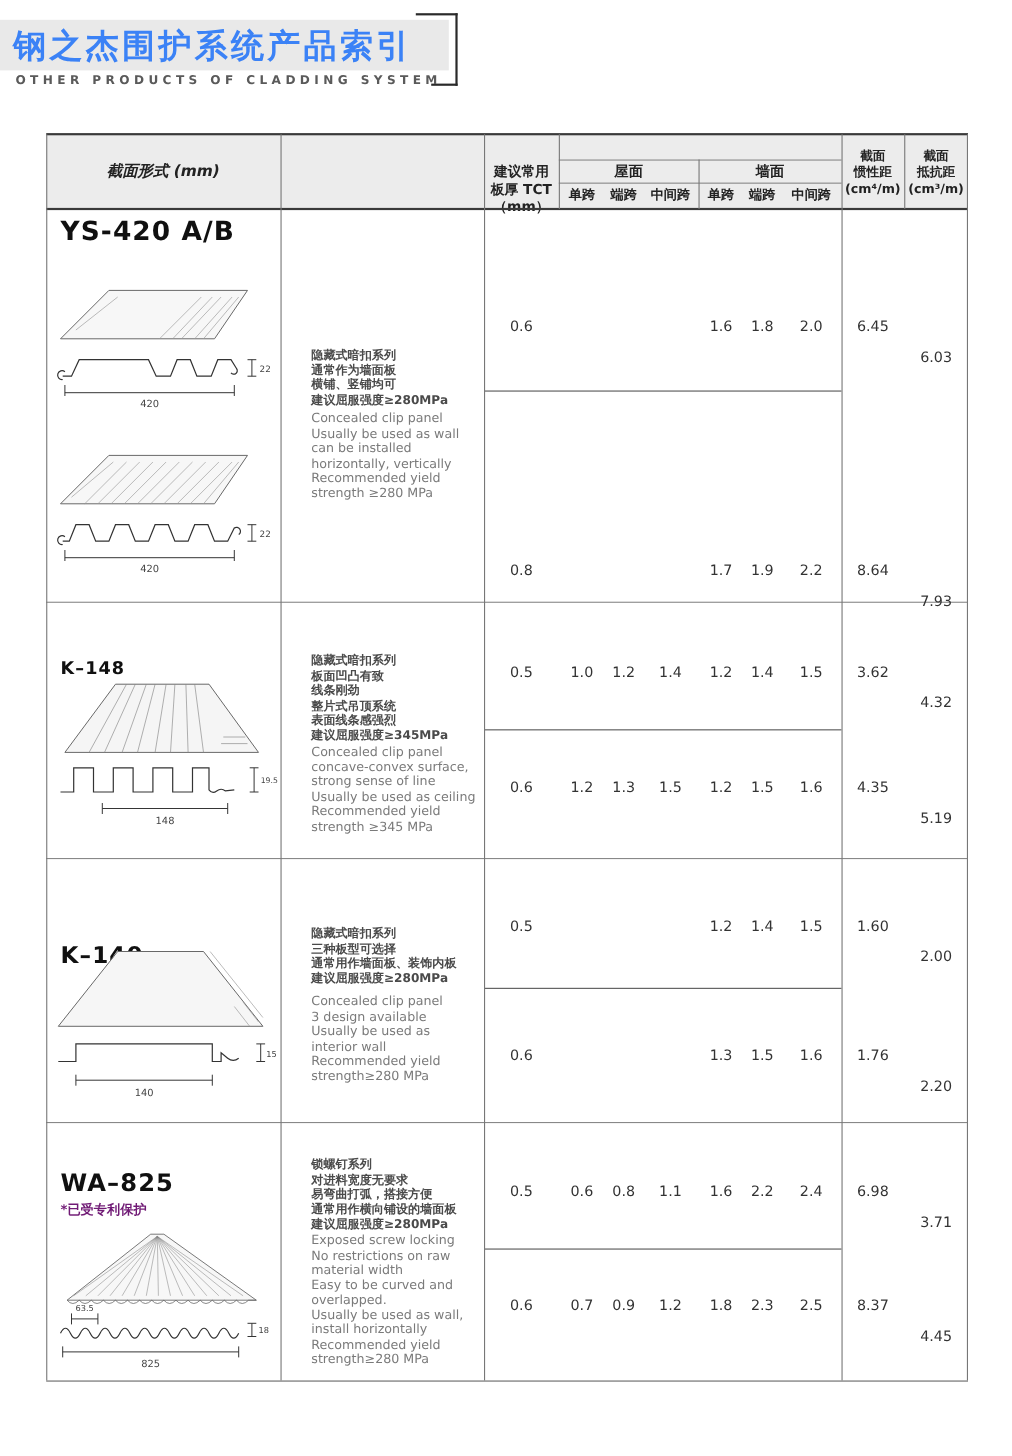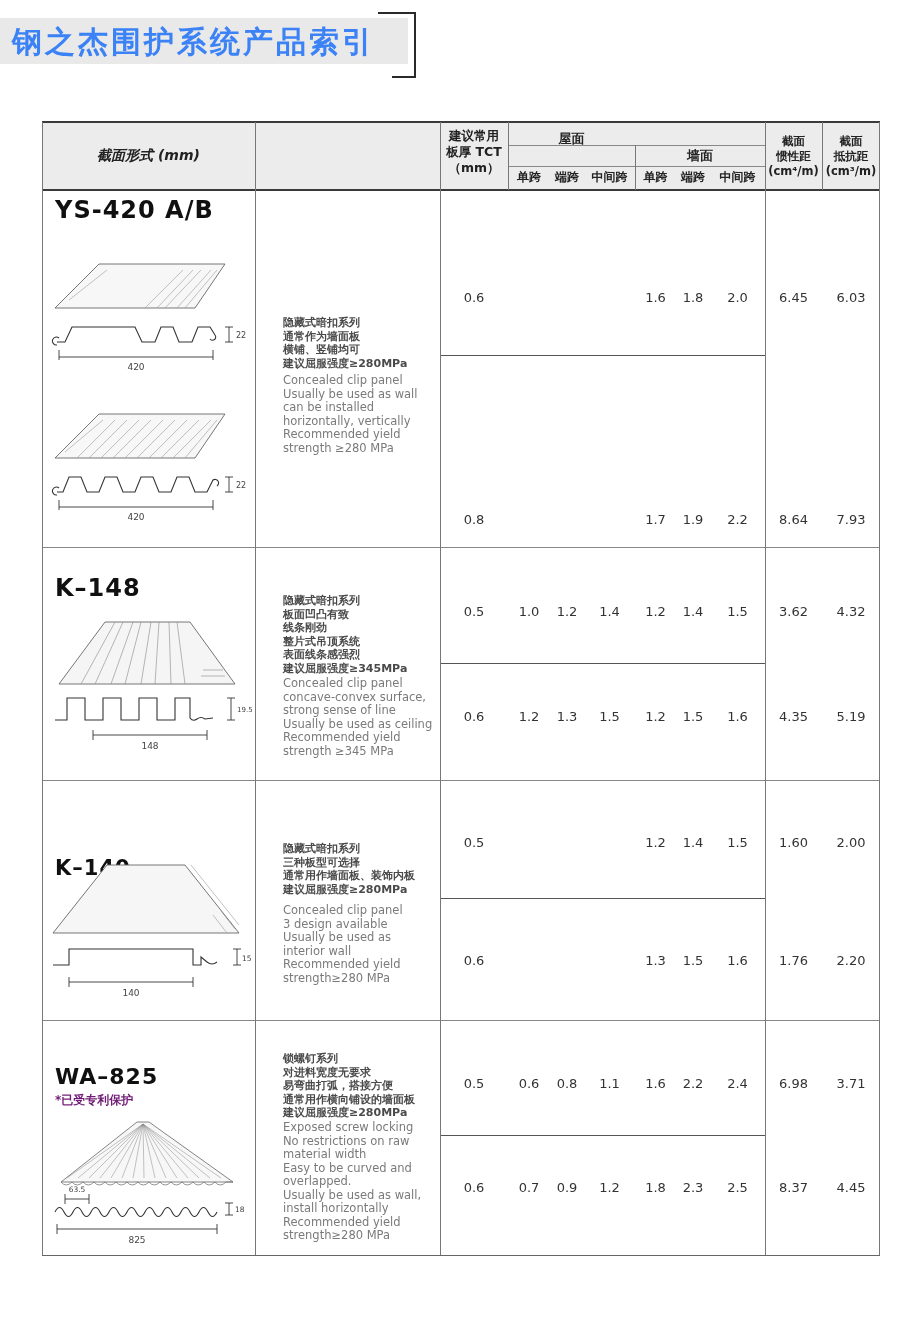--- a/index.html
+++ b/index.html
@@ -23,46 +23,47 @@
   .drow{position:absolute;left:440px;width:440px;height:18px;font-size:13px;color:#333;}
   .c{position:absolute;top:0;text-align:center;display:block;}
   .c-tct{left:0;width:68px;}
   .c-r1{left:68px;width:42px;}
   .c-r2{left:110px;width:34px;}
   .c-r3{left:144px;width:51px;}
   .c-w1{left:195px;width:41px;}
   .c-w2{left:236px;width:34px;}
   .c-w3{left:270px;width:55px;}
   .c-in{left:325px;width:57px;}
-  .c-re{left:382px;width:58px;}
+  .c-re{left:382px;width:58px;margin-top:28px;}
   .spanlbl{font-size:12px;font-weight:600;color:#222;}
   
   .p-name{position:absolute;left:55px;font-weight:bold;color:#101010;white-space:nowrap;letter-spacing:1px;}
   .p-note{position:absolute;left:55px;font-size:12px;font-weight:bold;color:#701a75;}
   .feat-cn{position:absolute;left:283px;width:154px;font-size:11px;font-weight:700;color:#4a4a4a;line-height:13.5px;white-space:pre-line;}
   .feat-en{position:absolute;left:283px;width:154px;font-size:11.5px;color:#7a7a7a;line-height:13.5px;white-space:pre-line;}
   .draw{position:absolute;left:45px;}
   svg text{font-family:"DejaVu Sans","Liberation Sans",sans-serif;fill:#444;}
 </style>
 </head>
 <body>
 
 <div class="page">
 
   <div class="title-band"></div>
   <div class="bracket-top"></div>
   <div class="bracket-bottom"></div>
   <div class="title-cn">钢之杰围护系统产品索引</div>
+  <div class="title-en">OTHER PRODUCTS OF CLADDING SYSTEM</div>
 
   <div class="thead-bg"></div>
   <div class="hc" style="left:42px;top:122px;width:213px;height:68px;font-size:14px;font-style:italic;">截面形式 (mm)</div>
-  <div class="hc ml" style="left:440px;top:118px;width:68px;height:68px;font-size:12.5px;line-height:16px;">建议常用
+  <div class="hc ml" style="left:440px;top:138px;width:68px;height:68px;font-size:12.5px;line-height:16px;">建议常用
 板厚 TCT
 （mm）</div>
-  <div class="hc" style="left:508px;top:128px;width:127px;height:21px;font-size:13px;">屋面</div>
+  <div class="hc" style="left:508px;top:145px;width:127px;height:21px;font-size:13px;">屋面</div>
   <div class="hc" style="left:635px;top:145px;width:130px;height:21px;font-size:13px;">墙面</div>
   <div class="drow" style="top:169px;">
     <span class="c c-r1 spanlbl">单跨</span>
     <span class="c c-r2 spanlbl">端跨</span>
     <span class="c c-r3 spanlbl">中间跨</span>
     <span class="c c-w1 spanlbl">单跨</span>
     <span class="c c-w2 spanlbl">端跨</span>
     <span class="c c-w3 spanlbl">中间跨</span>
   </div>
   <div class="hc ml" style="left:765px;top:122px;width:57px;height:68px;font-size:11.5px;line-height:15px;">截面
@@ -151,21 +152,21 @@
     <span class="c c-r1"></span>
     <span class="c c-r2"></span>
     <span class="c c-r3"></span>
     <span class="c c-w1">1.7</span>
     <span class="c c-w2">1.9</span>
     <span class="c c-w3">2.2</span>
     <span class="c c-in">8.64</span>
     <span class="c c-re">7.93</span>
   </div>
 
-  <div class="p-name" style="top:574px;font-size:24px;">K–148</div>
+  <div class="p-name" style="top:598px;font-size:16px;">K–148</div>
 
   <svg class="draw" style="top:592px;" width="210" height="170" viewBox="0 0 210 170">
     <g>
       <polygon points="14,92 60,30 145,30 190,92" fill="#f5f5f5" stroke="#666" stroke-width="0.9"></polygon>
       <path d="M36,92 L70,30 M50,92 L78,30 M66,92 L88,30 M80,92 L96,30 M96,92 L106,30 M110,92 L114,30 M126,92 L124,30 M140,92 L132,30 M158,78 L178,78 M156,84 L180,84" stroke="#888" stroke-width="0.6" fill="none"></path>
     </g>
     <g stroke="#333" stroke-width="1.1" fill="none">
       <path d="M10,128 L22,128 L22,106 L40,106 L40,128 L58,128 L58,106 L76,106 L76,128 L94,128 L94,106 L112,106 L112,128 L130,128 L130,106 L145,106 L145,126 q3,4 7,1 t8,0 l8,-1"></path>
     </g>
     <g stroke="#333" stroke-width="0.9" fill="none">

